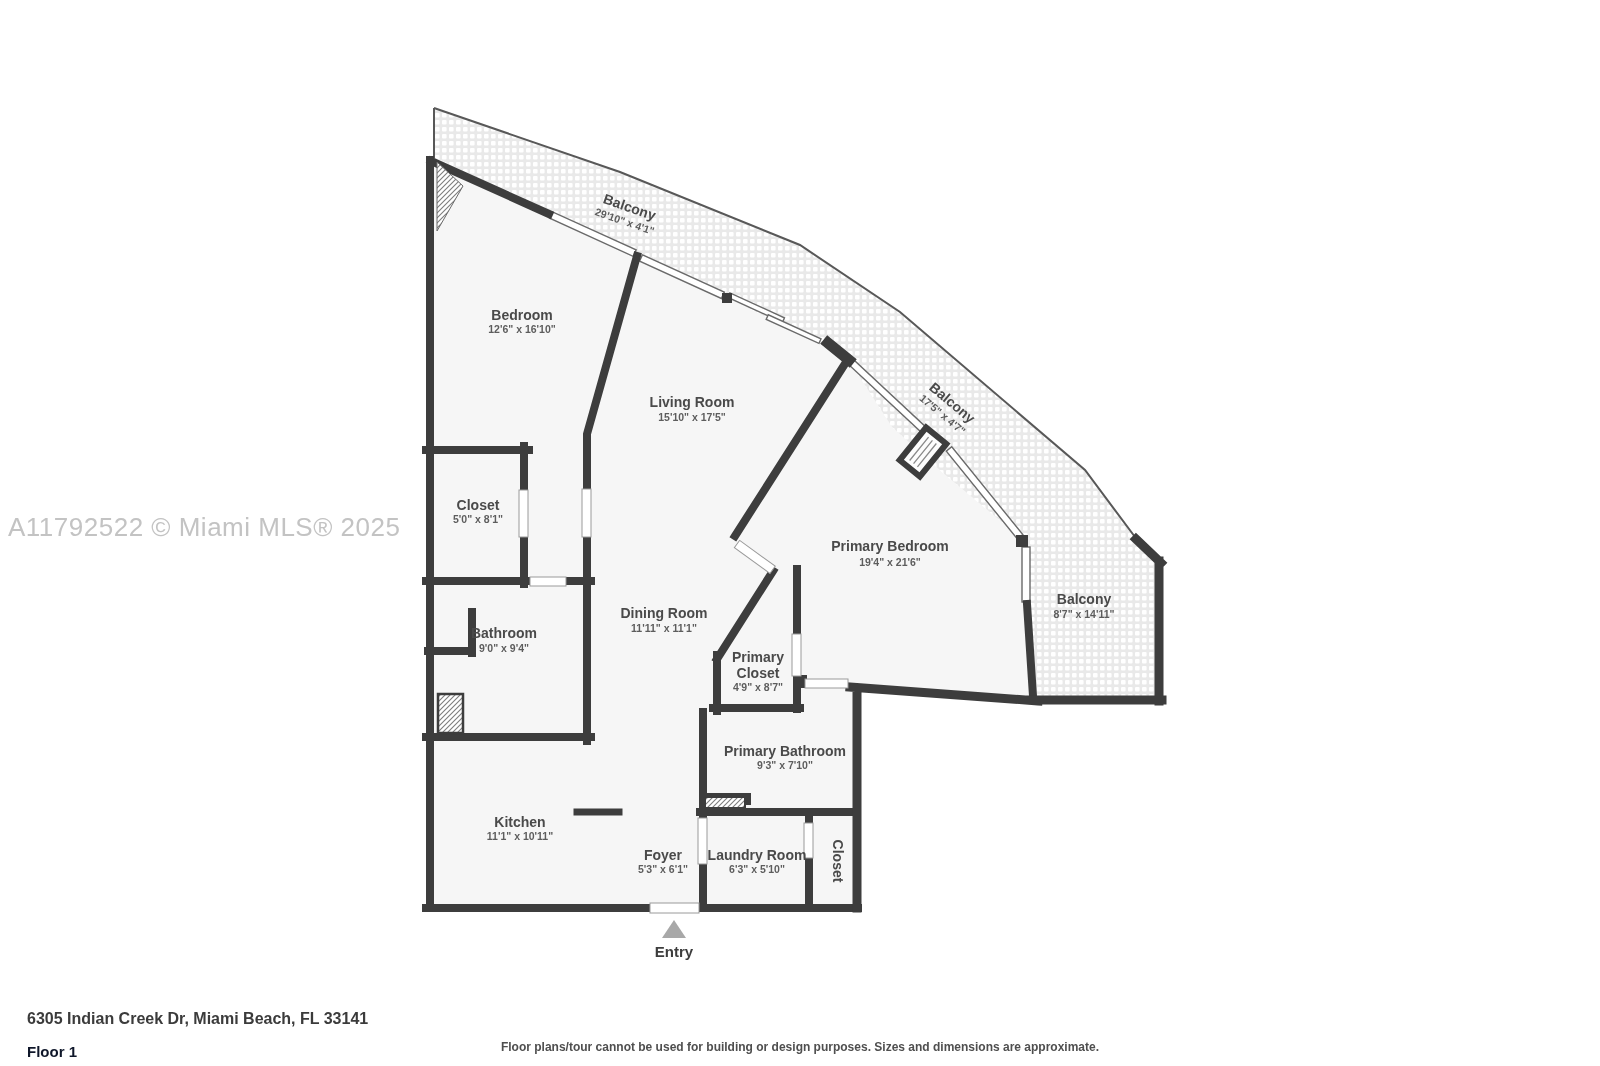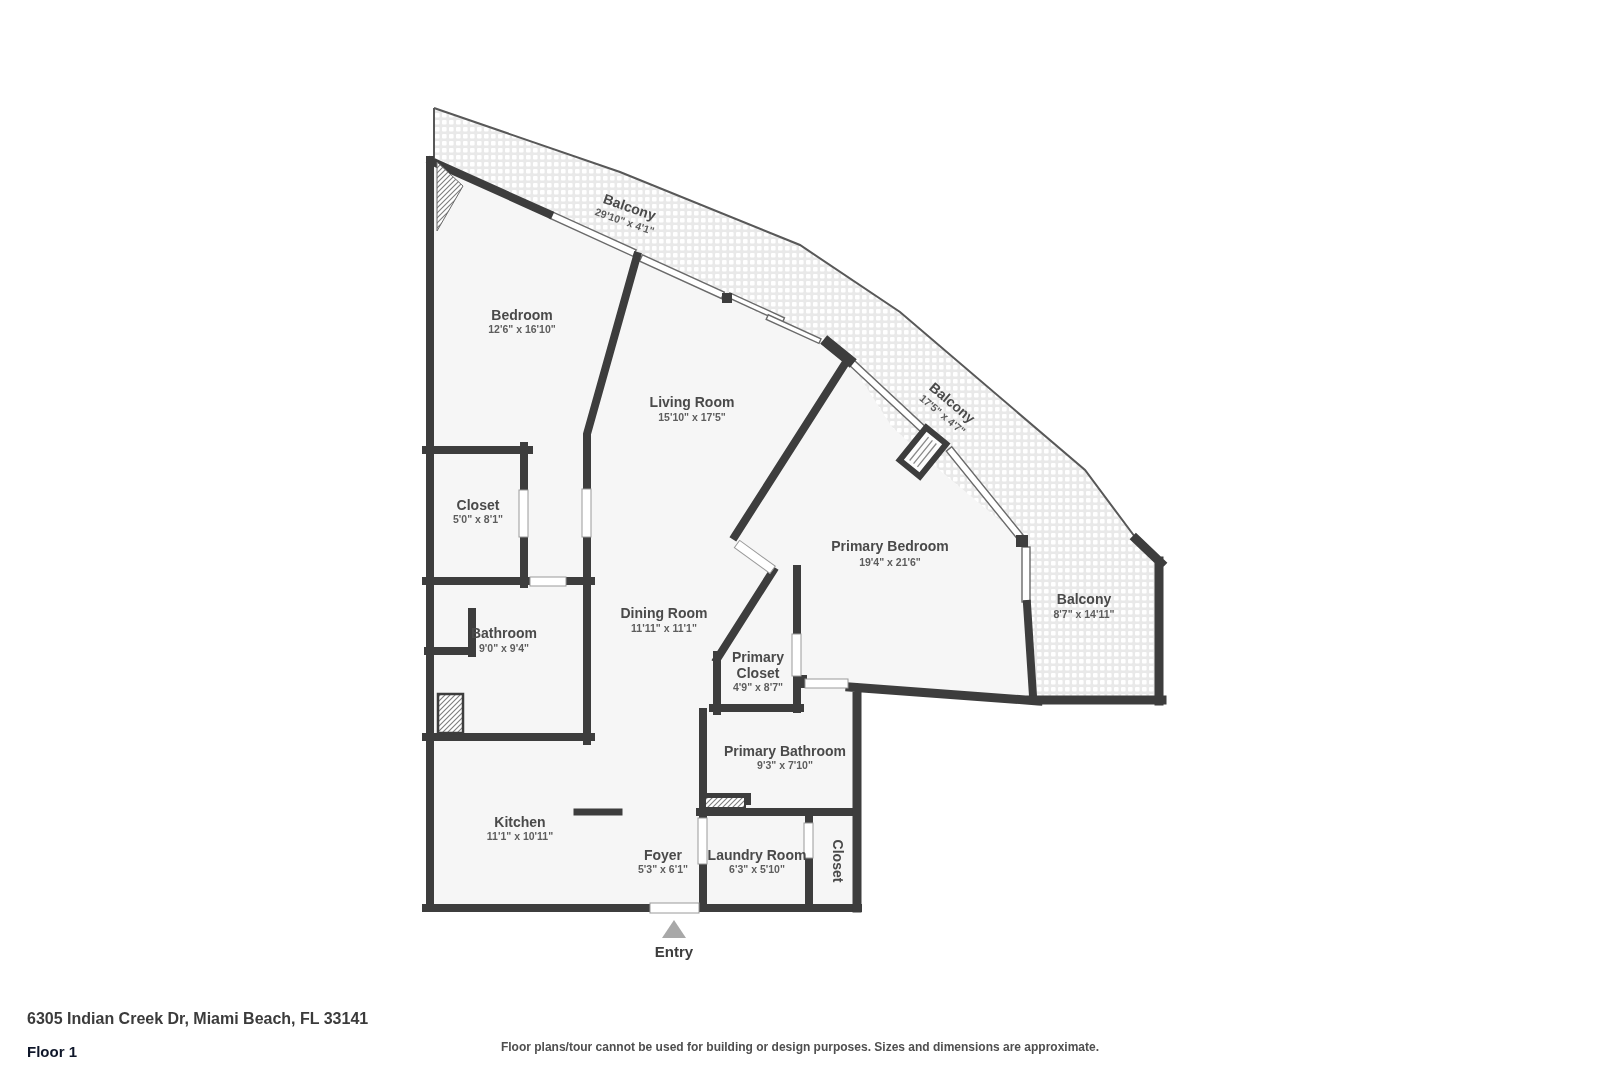--- a/index.html
+++ b/index.html
@@ -179,17 +179,18 @@
     <text class="room-dims" text-anchor="middle" x="757" y="873">6'3" x 5'10"</text>
   </g>
   <g transform="translate(838,861) rotate(90)">
     <text class="room-name" text-anchor="middle" y="5">Closet</text>
   </g>
 
   <polygon fill="#a8a8a8" points="674,920 686,938 662,938"></polygon>
   <text class="entry-text" text-anchor="middle" x="674" y="957">Entry</text>
 </svg>
 
+<div id="watermark">A11792522 © Miami MLS® 2025</div>
 <div id="addr">6305 Indian Creek Dr, Miami Beach, FL 33141</div>
 <div id="floor">Floor 1</div>
 <div id="disclaimer">Floor plans/tour cannot be used for building or design purposes. Sizes and dimensions are approximate.</div>
 
 </div>
 
 </body></html>

